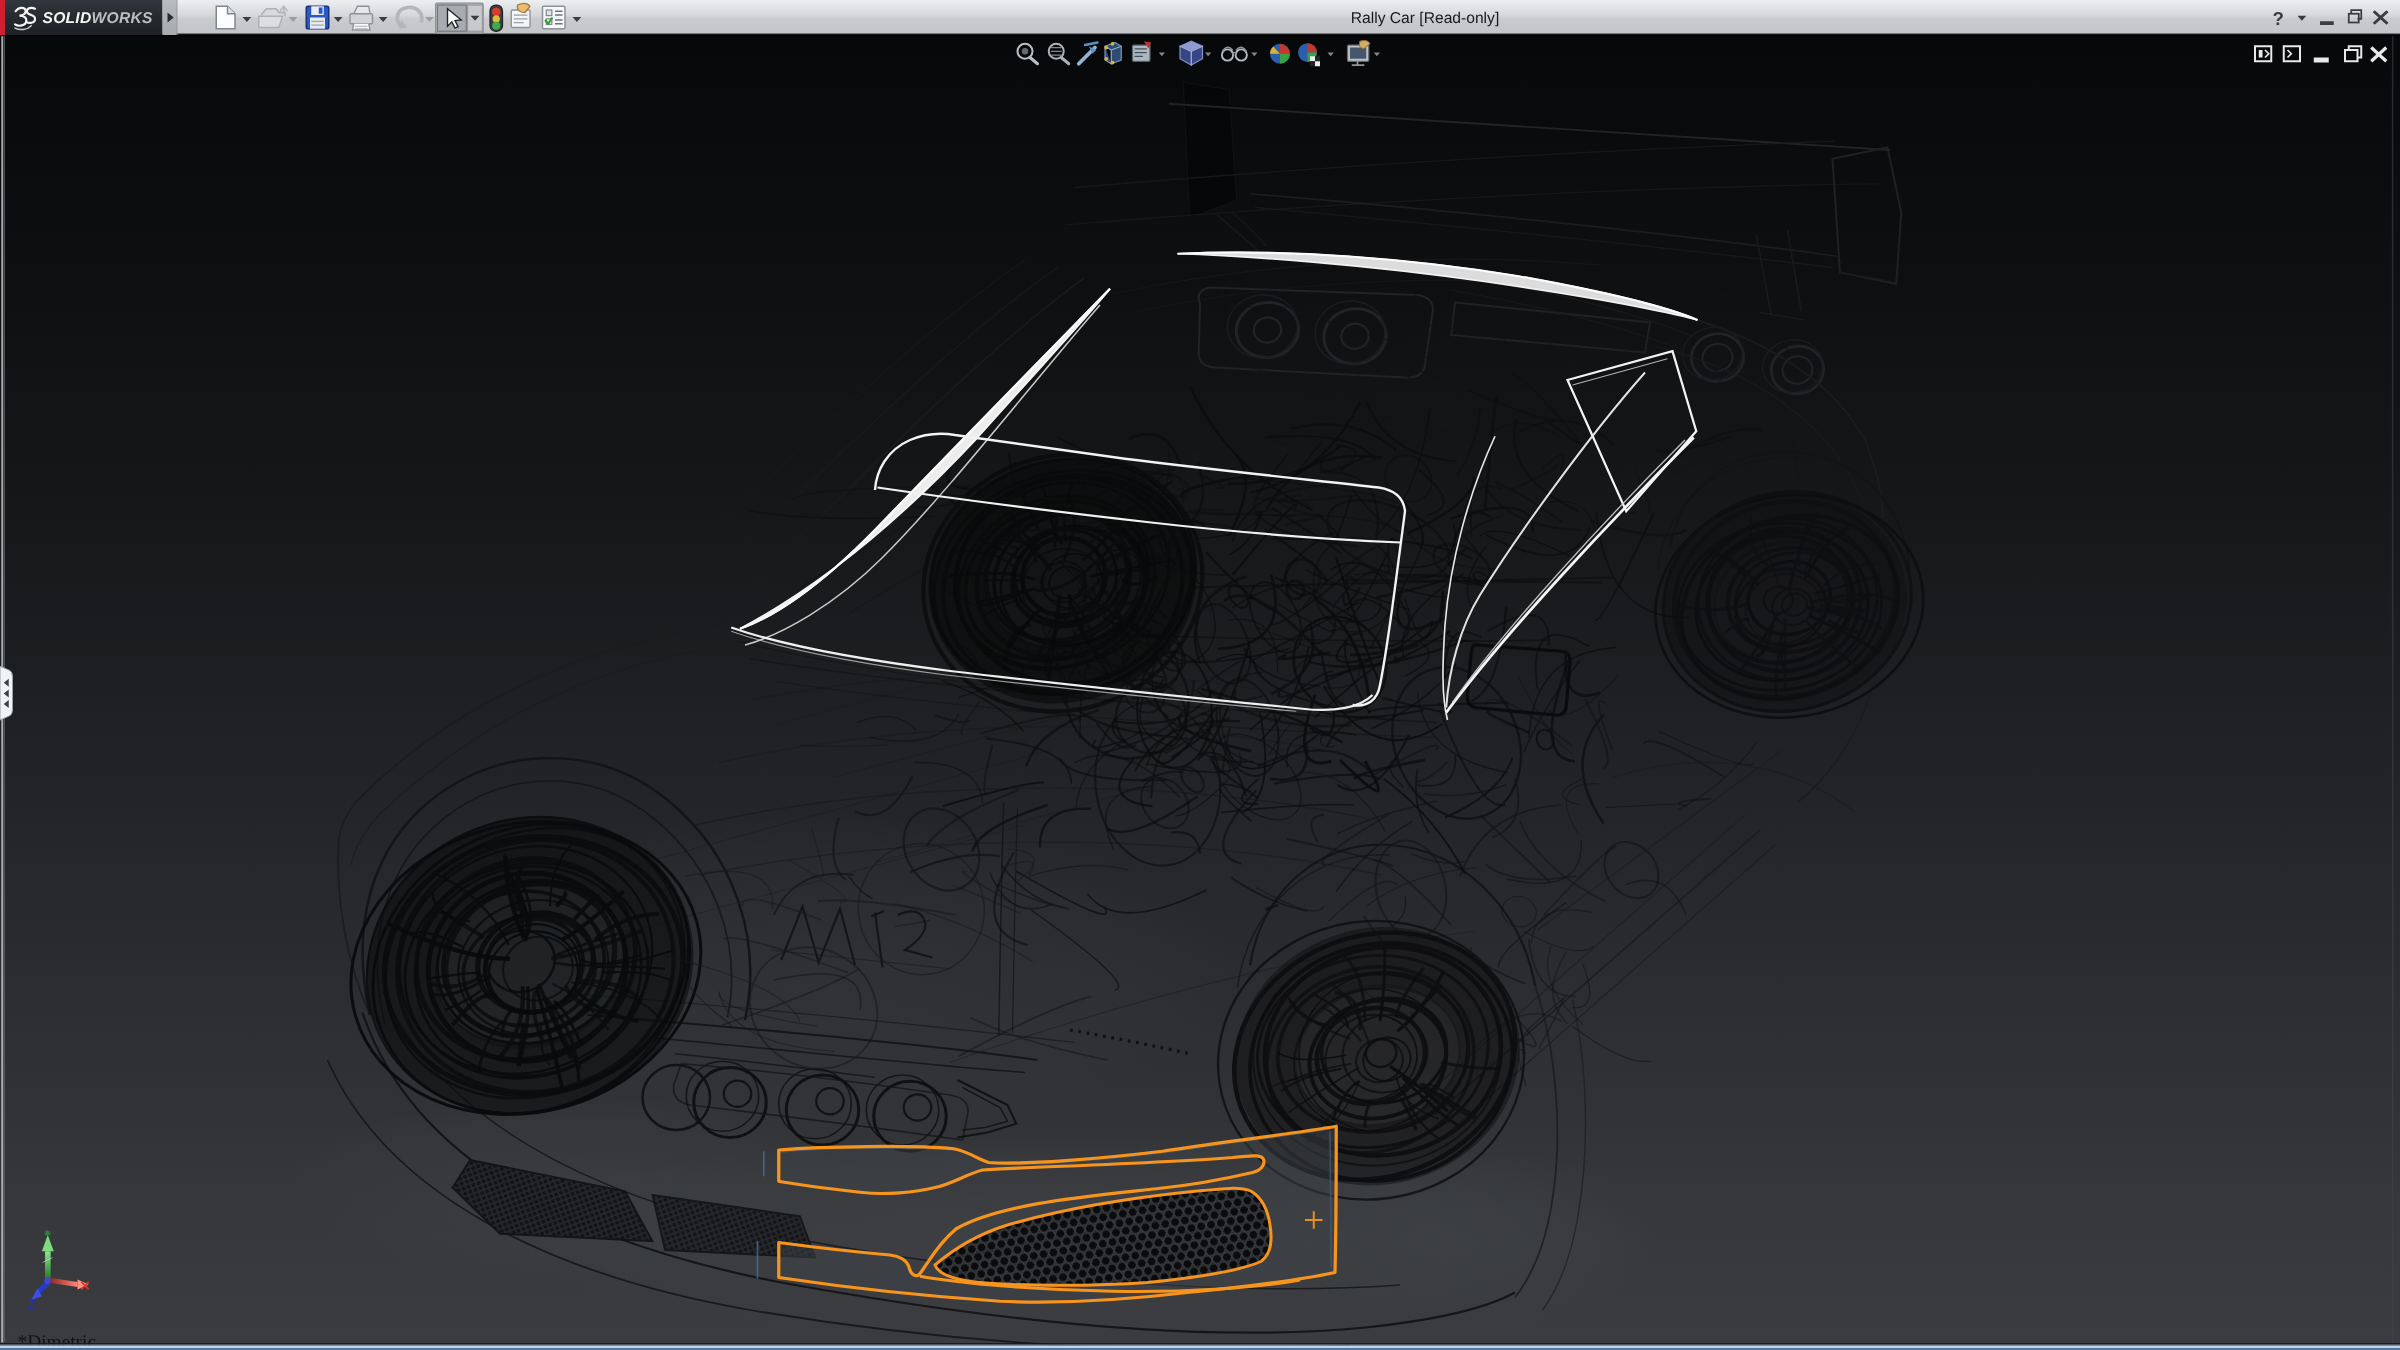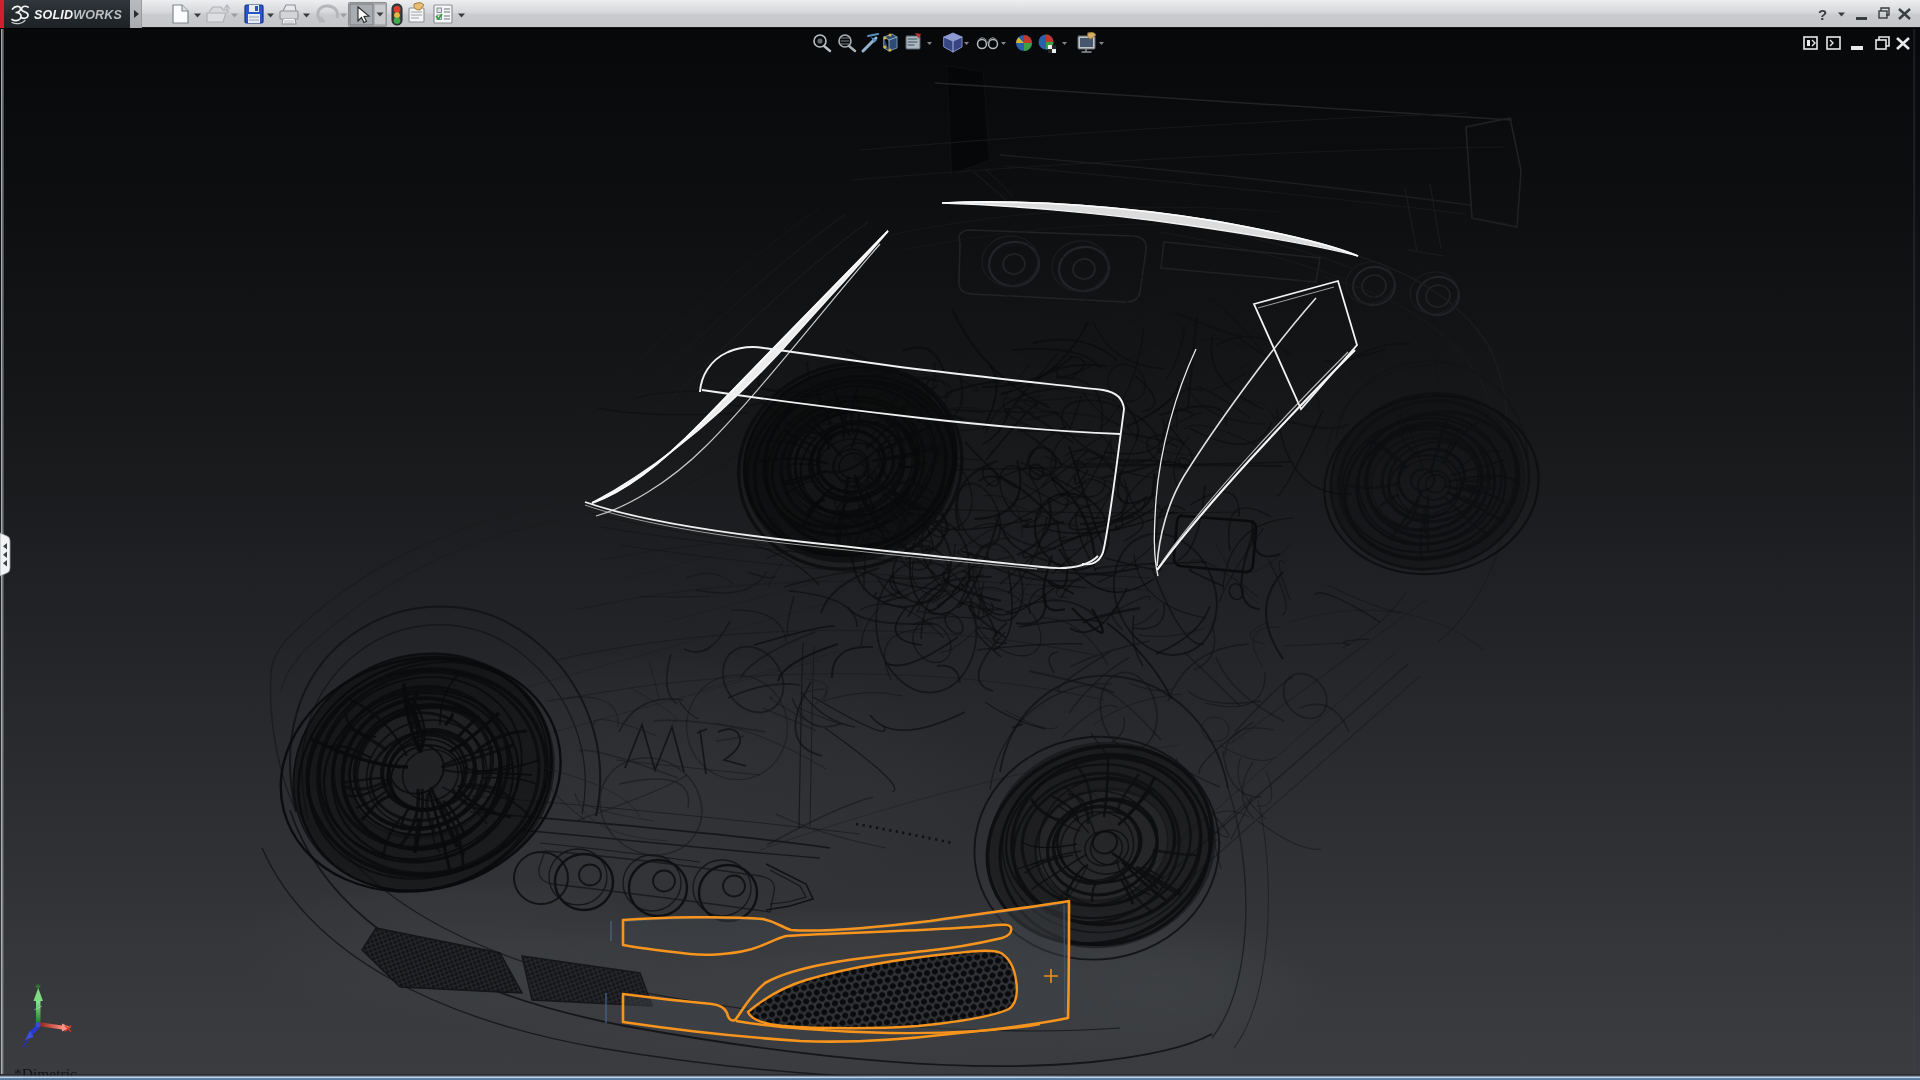--- a/index.html
+++ b/index.html
@@ -1001,20 +1001,21 @@
 <rect x="0" y="1074.5" width="1920" height="1" fill="#16171a"></rect>
 <rect x="0" y="1075.5" width="1920" height="1" fill="#6b6f80"></rect>
 <rect x="0" y="1076.5" width="1920" height="2" fill="#bdd6ec"></rect>
 <rect x="0" y="1078.5" width="1920" height="1.5" fill="#4d7ca8"></rect>
 
 </svg>
 <div id="titlebar">
  <div id="redstripe"></div>
  <div id="logo"></div>
  <div id="logoarrow"></div>
+ <div id="title">Rally Car [Read-only]</div>
  <svg class="ticon" style="left:0;width:1920px" viewBox="0 0 1920 28" xmlns="http://www.w3.org/2000/svg">
 
   <g stroke="#f4f4f4" fill="none" stroke-linecap="round" stroke-width="1.7">
    <path d="M12.5,9 C15,5.5 20,5.5 20.5,8.5 C21,11 18,12.5 15.5,12.5 C19,12.5 21.5,14 21,17 C20.5,20.5 15,21.5 12,19.5"></path>
    <path d="M28,7 C25,5.5 21.5,6.5 21.5,9 C21.5,11 23.5,11.5 25,12 C27,12.7 28.5,13.5 28,15.8 C27.4,18.5 23.5,19 21,17.5"></path>
    <path d="M12,22.5 C16,24.5 22,24 25,20.5" stroke-width="1.2" opacity="0.8"></path>
   </g>
   <text x="34" y="18.8" font-size="12.5" font-weight="bold" font-style="italic" fill="#f5f5f5" font-family="Liberation Sans" letter-spacing="0.2">SOLID<tspan fill="#bdbfc1">WORKS</tspan></text>
   <path d="M134,10 l5,4 l-5,4 Z" fill="#2a2d30"></path>
 

